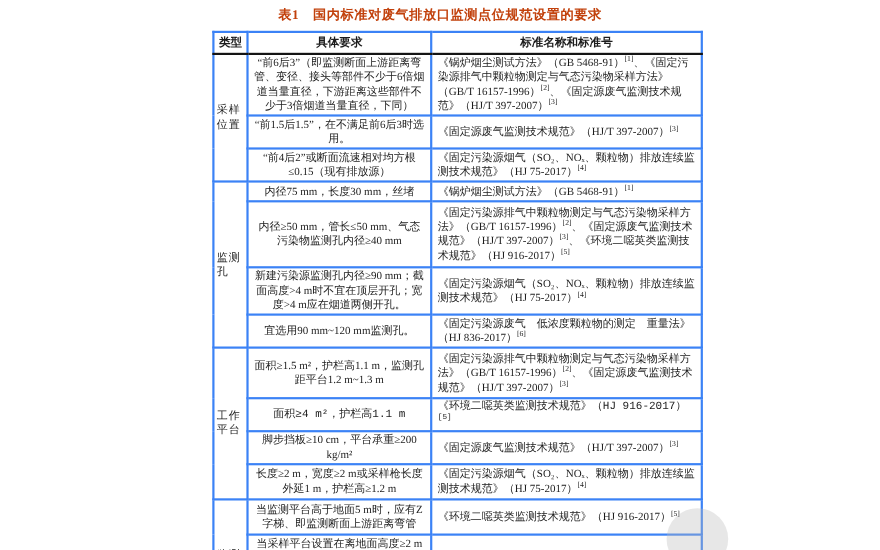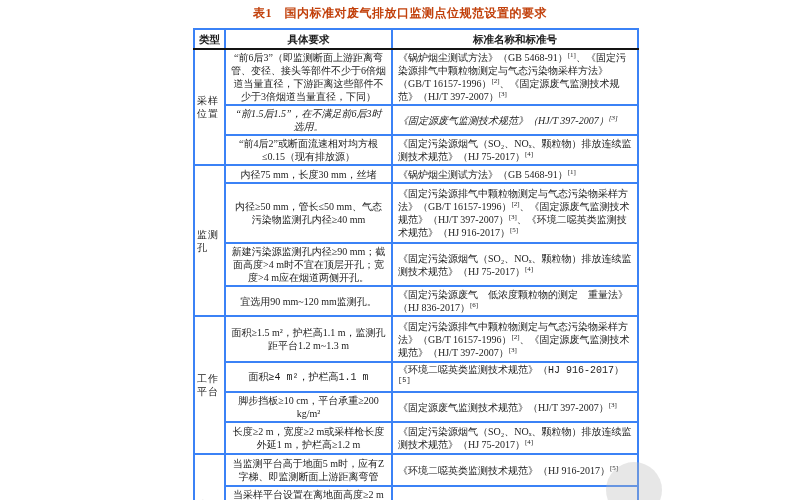--- a/index.html
+++ b/index.html
@@ -89,21 +89,21 @@
     <th>类型</th>
     <th>具体要求</th>
     <th>标准名称和标准号</th>
   </tr>
 
   <tr style="height:53px;">
     <td class="type-cell" rowspan="3">采样位置</td>
     <td class="req-cell">“前6后3”（即监测断面上游距离弯管、变径、接头等部件不少于6倍烟道当量直径，下游距离这些部件不少于3倍烟道当量直径，下同）</td>
     <td class="std-cell">《锅炉烟尘测试方法》（GB 5468-91）<sup>[1]</sup>、《固定污染源排气中颗粒物测定与气态污染物采样方法》（GB/T 16157-1996）<sup>[2]</sup>、《固定源废气监测技术规范》（HJ/T 397-2007）<sup>[3]</sup></td>
   </tr>
-  <tr style="height:16px;font-style:italic;">
+  <tr style="height:16px;">
     <td class="req-cell">“前1.5后1.5”，在不满足前6后3时选用。</td>
     <td class="std-cell">《固定源废气监测技术规范》（HJ/T 397-2007）<sup>[3]</sup></td>
   </tr>
   <tr style="height:28px;">
     <td class="req-cell">“前4后2”或断面流速相对均方根≤0.15（现有排放源）</td>
     <td class="std-cell">《固定污染源烟气（SO₂、NOₓ、颗粒物）排放连续监测技术规范》（HJ 75-2017）<sup>[4]</sup></td>
   </tr>
 
   <tr style="height:18px;">
     <td class="type-cell" rowspan="4">监测孔</td>

